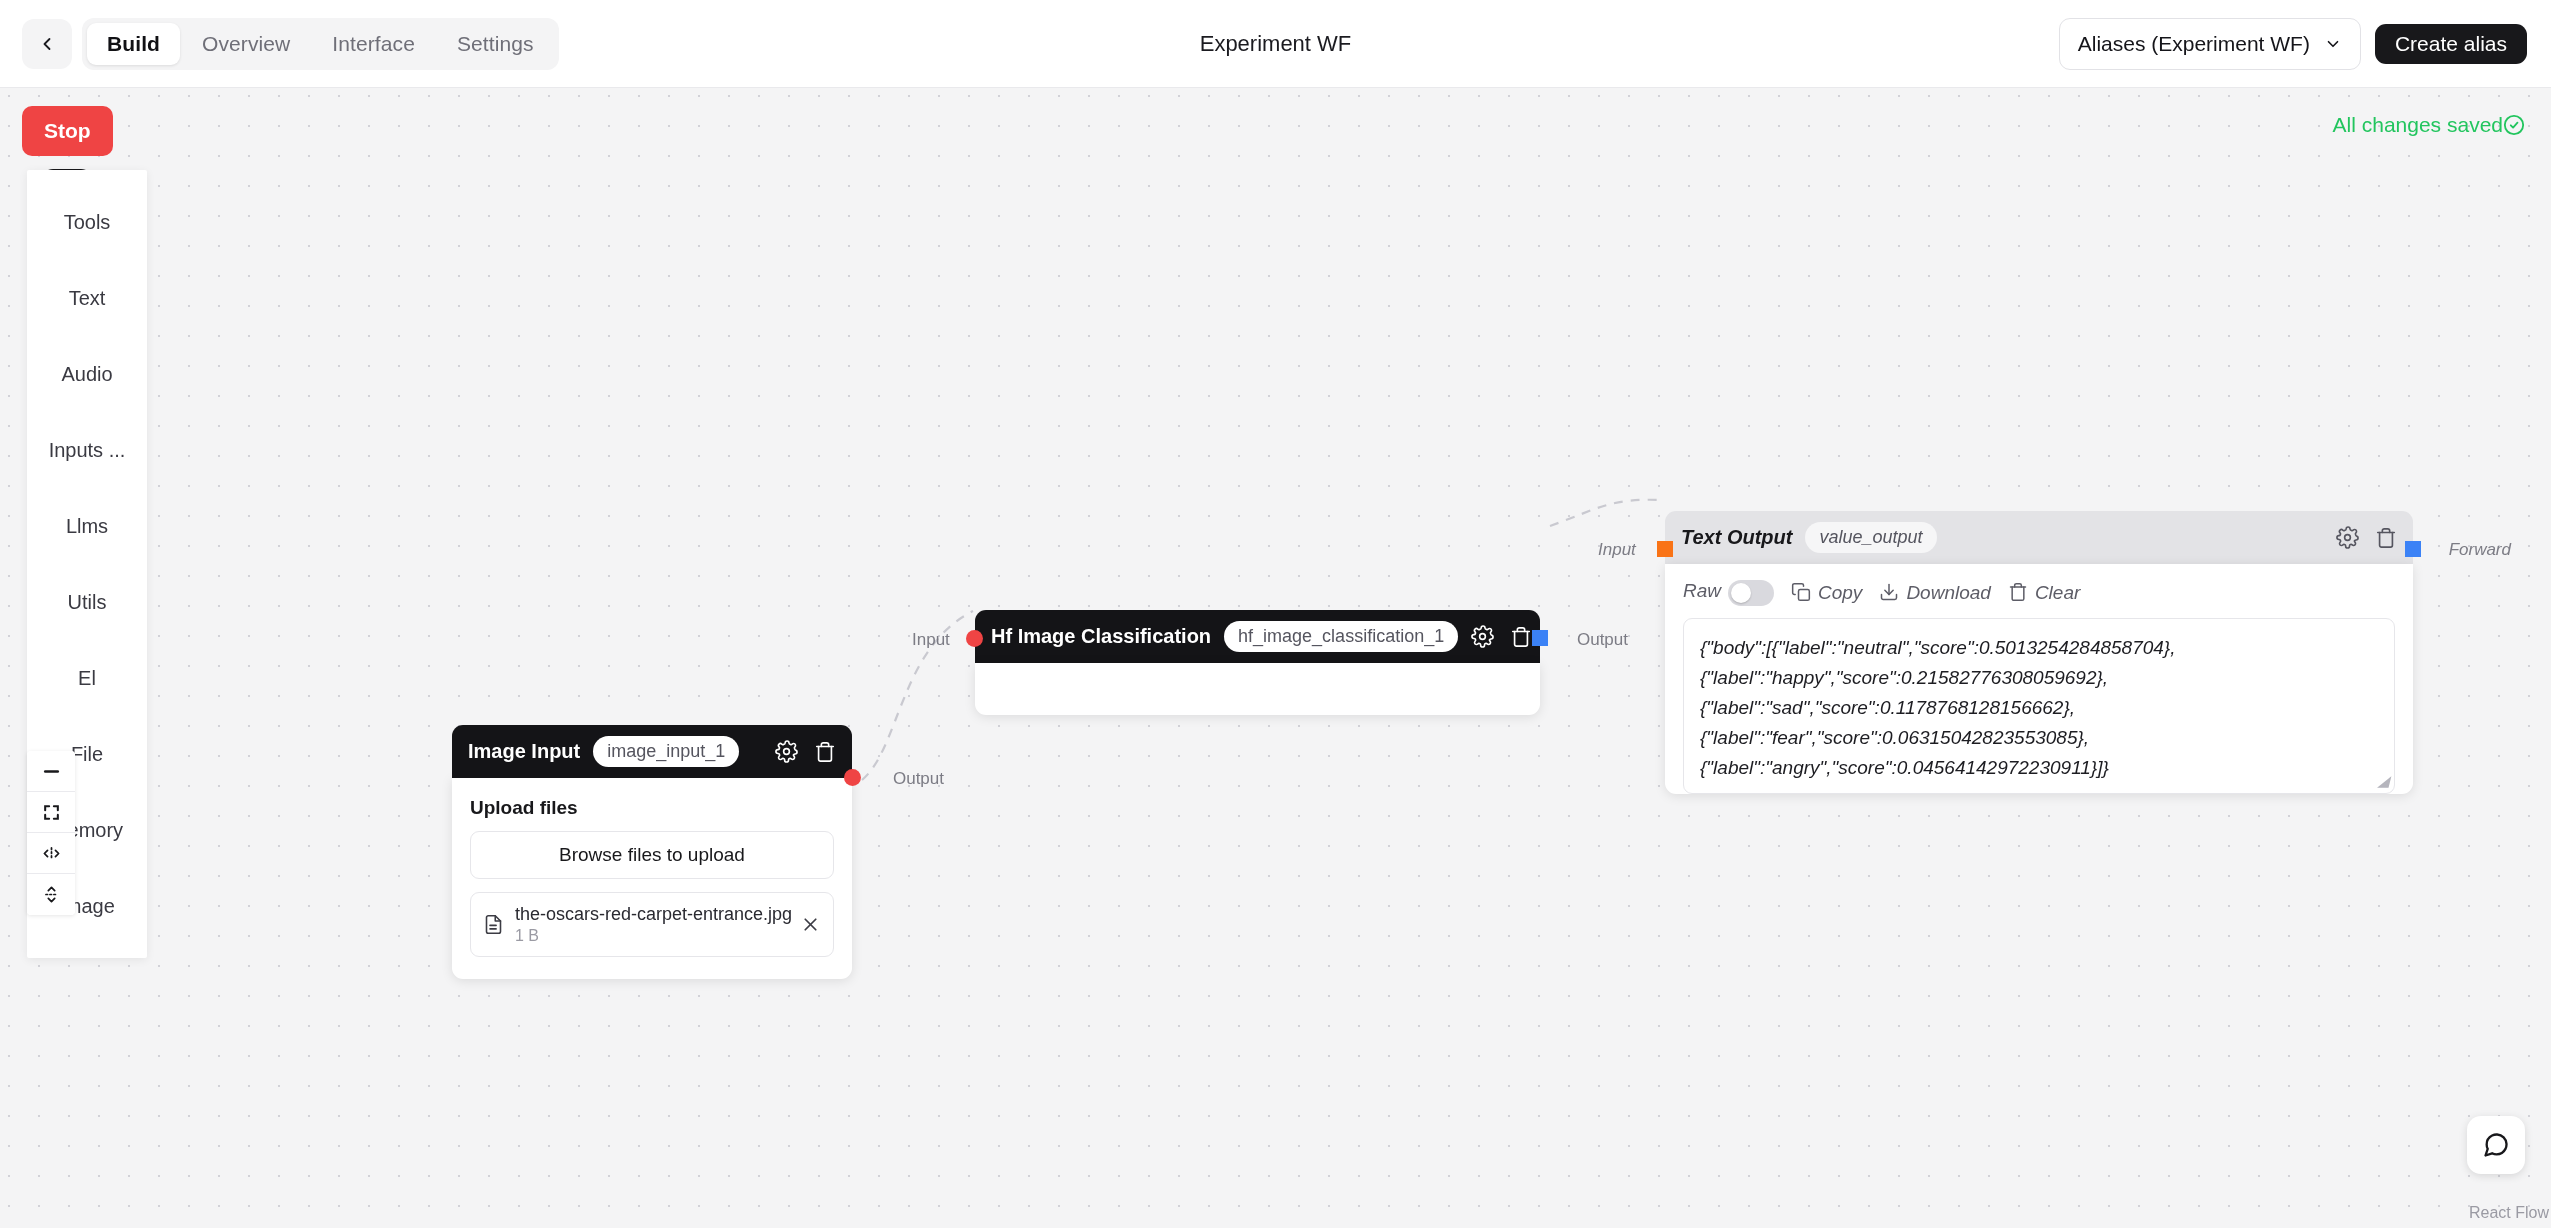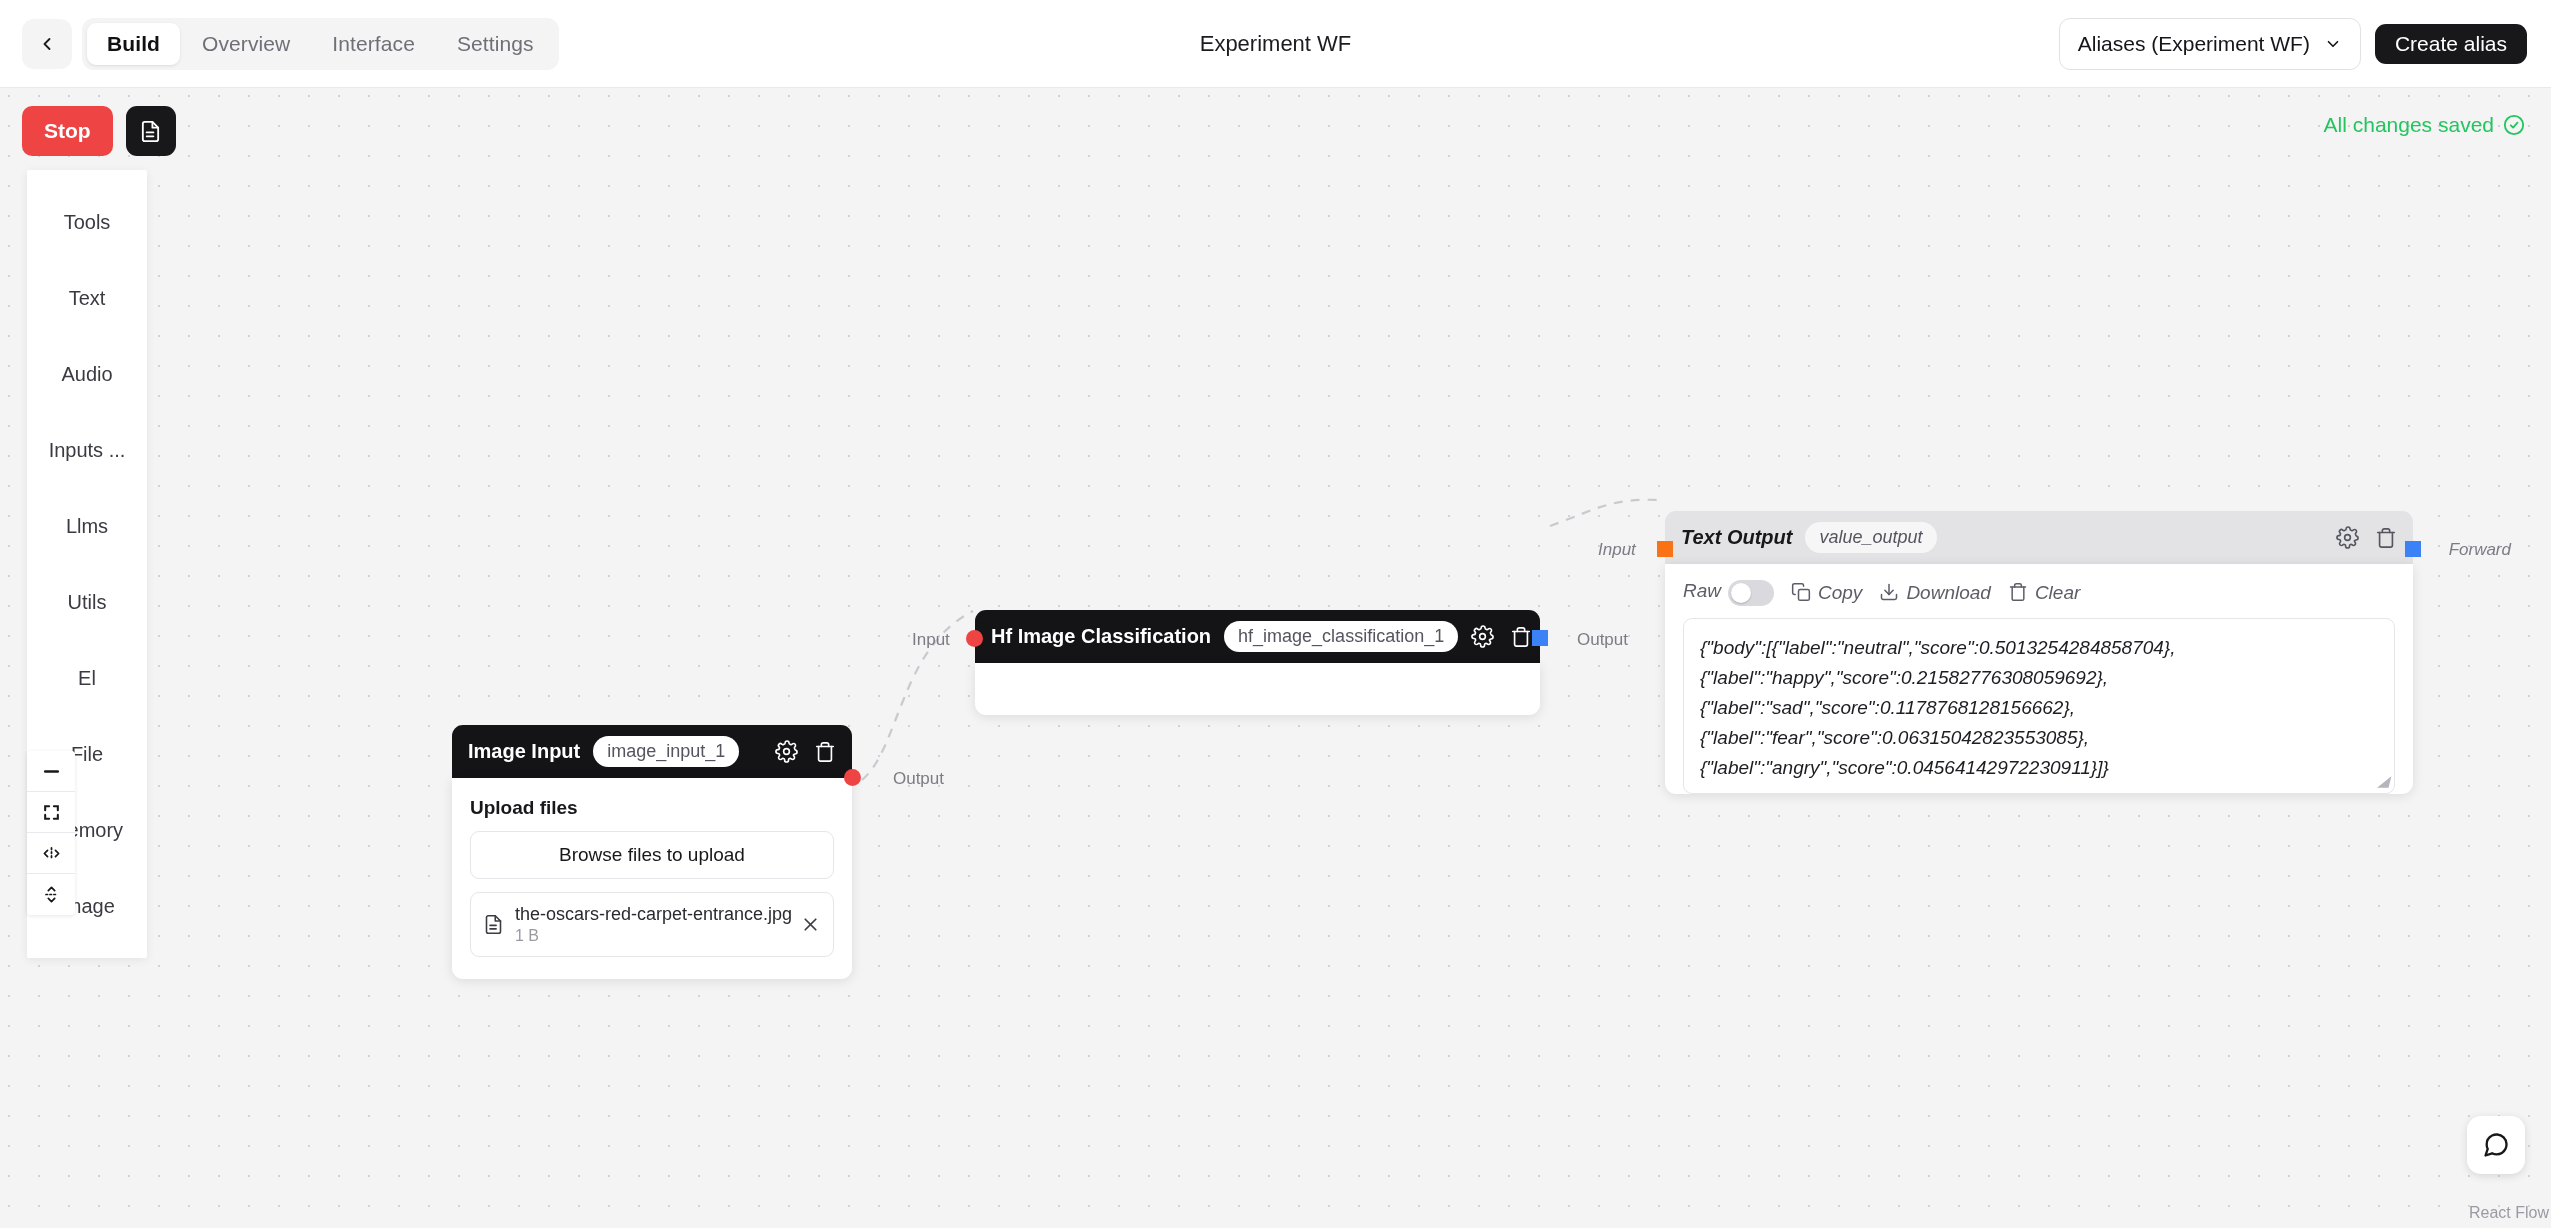--- a/index.html
+++ b/index.html
@@ -57,35 +57,35 @@
     position: absolute; top: 88px; left: 0; width: 2551px; height: 1140px;
     background-color: #f4f4f5;
     background-image: radial-gradient(circle at 1px 1px, #d2d2d8 1.3px, transparent 1.4px);
     background-size: 30px 30px; background-position: 8px 7px;
     overflow: hidden;
   }
 
   
   .run-toolbar {
     position: absolute; top: 18px; left: 22px; display: flex;
-    align-items: center; gap: 13px; z-index: 20;
+    align-items: center; gap: 13px; z-index: 20; flex-direction: column;
   }
   .stop-btn {
     background: #ef4444; color: #fff; border: none; border-radius: 10px;
     height: 50px; padding: 0 22px; font-size: 21px; font-weight: 600;
     cursor: pointer; font-family: inherit;
   }
   .logs-btn {
     width: 50px; height: 50px; border-radius: 11px; background: #18181b;
     display: flex; align-items: center; justify-content: center; cursor: pointer;
     border: none;
   }
   .saved-status {
     position: absolute; top: 25px; right: 26px; display: flex; align-items: center;
-    gap: 9px; color: #22c55e; font-size: 21px; z-index: 20;
+    gap: 0; color: #22c55e; font-size: 21px; z-index: 20;
   }
 
   
   .palette {
     position: absolute; left: 27px; top: 82px; width: 120px;
     background: #ffffff; border-radius: 2px; padding: 14px 0;
     box-shadow: 0 2px 10px rgba(0,0,0,.07); z-index: 25;
   }
   .palette-item {
     height: 76px; display: flex; align-items: center; justify-content: center;

